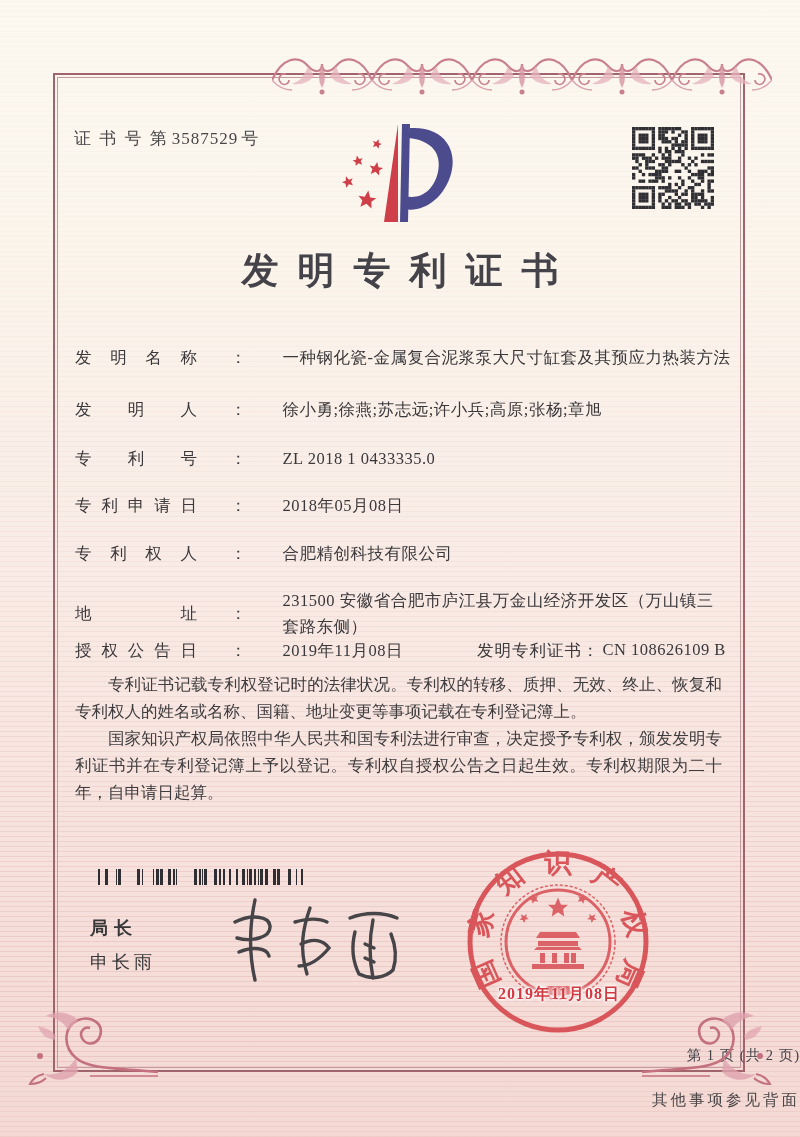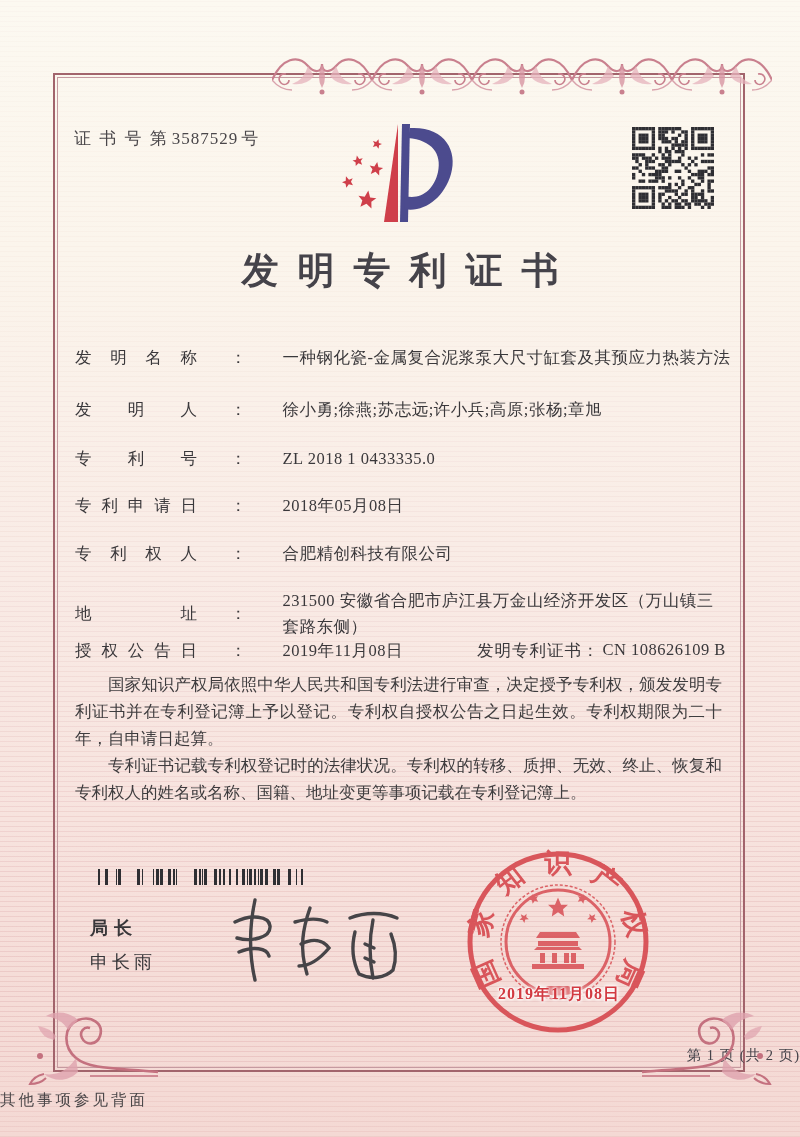--- a/index.html
+++ b/index.html
@@ -36,21 +36,21 @@
   .paras p{margin:0;text-indent:2em;}
   .barcode{position:absolute;left:98px;top:869px;}
   .signer-title{position:absolute;left:90px;top:916px;font-size:18px;font-weight:700;color:#39373a;letter-spacing:6px;}
   .signer-name{position:absolute;left:90px;top:950px;font-size:18px;font-weight:400;color:#39373a;letter-spacing:4px;}
   .sig{position:absolute;left:215px;top:888px;z-index:4;}
   .seal{position:absolute;left:458px;top:842px;z-index:5;opacity:.9;}
   .seal-date{position:absolute;left:470px;top:984px;width:178px;z-index:6;text-align:center;
     font-size:16px;font-weight:700;color:#d23a41;letter-spacing:1px;
     text-shadow:0 0 2px #fff,0 0 3px #fff,0 0 4px #fff,0 0 5px #fff;}
   .page-num{position:absolute;left:0;right:0;top:1046px;text-align:right;font-size:14.5px;color:#45434a;letter-spacing:1px;}
-  .note{position:absolute;left:0;right:0;top:1090px;text-align:left;font-size:15.5px;color:#4a4648;letter-spacing:3px;}
+  .note{position:absolute;left:0;right:0;top:1090px;text-align:right;font-size:15.5px;color:#4a4648;letter-spacing:3px;}
 </style>
 </head>
 <body>
 
 <div class="page">
 
   <div class="texture"></div>
   <div class="frame"></div>
 
   <svg class="lace-top" width="500" height="66" viewBox="0 0 500 66">
@@ -474,22 +474,22 @@
       <span class="colon">：</span>
       <span class="val">2019年11月08日</span>
     <span class="pair2">
       <span class="lbl">发明专利证书</span>
         <span class="colon">：</span>
         <span class="val">CN 108626109 B</span>
     </span>
   </div>
 
   <div class="paras">
+    <p>专利证书记载专利权登记时的法律状况。专利权的转移、质押、无效、终止、恢复和专利权人的姓名或名称、国籍、地址变更等事项记载在专利登记簿上。</p>
     <p>国家知识产权局依照中华人民共和国专利法进行审查，决定授予专利权，颁发发明专利证书并在专利登记簿上予以登记。专利权自授权公告之日起生效。专利权期限为二十年，自申请日起算。</p>
-    <p>专利证书记载专利权登记时的法律状况。专利权的转移、质押、无效、终止、恢复和专利权人的姓名或名称、国籍、地址变更等事项记载在专利登记簿上。</p>
   </div>
 
   <svg class="barcode" width="206" height="16" viewBox="0 0 206 16">
     <g class="bars" fill="#2f2f33">
         <rect x="0" y="0" width="2" height="16"></rect>
         <rect x="7" y="0" width="3" height="16"></rect>
         <rect x="18" y="0" width="1" height="16"></rect>
         <rect x="20" y="0" width="3" height="16"></rect>
         <rect x="39" y="0" width="3" height="16"></rect>
         <rect x="44" y="0" width="1" height="16"></rect>

